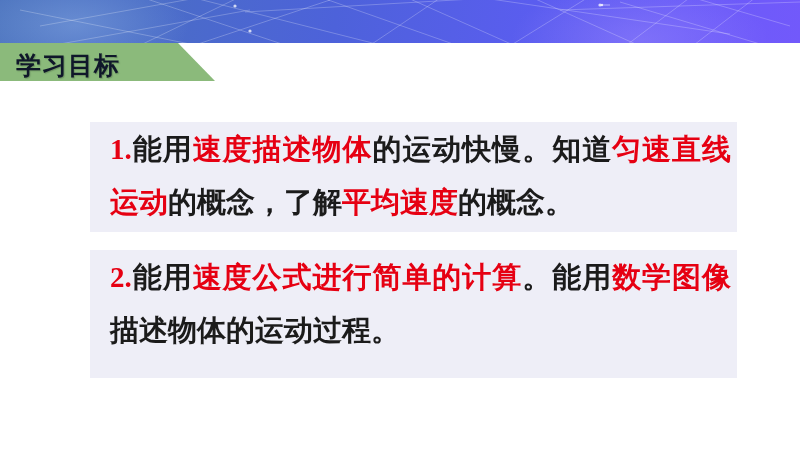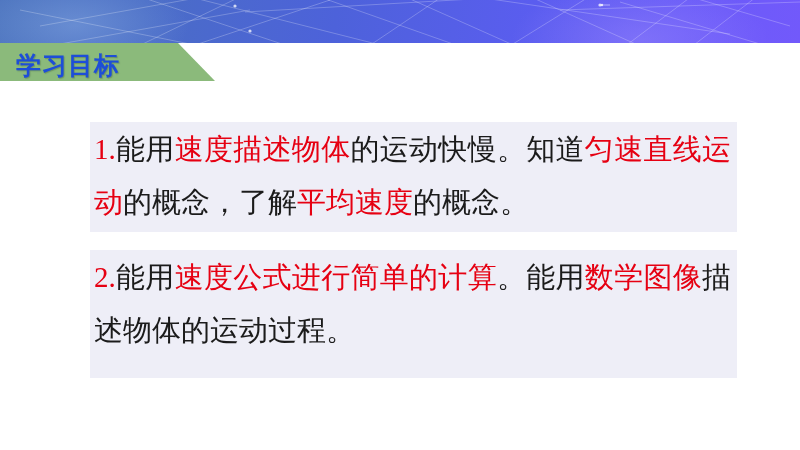--- a/index.html
+++ b/index.html
@@ -66,43 +66,43 @@
     clip-path: polygon(0 0, 178px 0, 215px 38px, 0 38px);
     -webkit-clip-path: polygon(0 0, 178px 0, 215px 38px, 0 38px);
   }
   #section-tab-label {
     position: absolute;
     left: 16px;
     top: 49px;
     font-family: "Liberation Sans", "DejaVu Sans", sans-serif;
     font-size: 25px;
     font-weight: bold;
-    color: #1d4ed8;
+    color: #0f172a;
     letter-spacing: 1px;
     text-shadow: 1px 1px 1px rgba(90,120,80,.55);
     white-space: nowrap;
   }
 
   
   .goal-panel {
     position: absolute;
     left: 90px;
     width: 647px;
     background: #eeeef7;
   }
   #goal-panel-1 { top: 122px; height: 110px; }
   #goal-panel-2 { top: 250px; height: 128px; }
 
   .goal-text {
     font-family: "Liberation Serif", "DejaVu Serif", serif;
     font-size: 29px;
-    font-weight: normal;
+    font-weight: bold;
     line-height: 53px;
     color: #1b1b1b;
-    padding: 1px 6px 0 4px;
+    padding: 1px 6px 0 20px;
     letter-spacing: 0px;
     text-align: justify;
   }
   .hl { color: #e60012; }
   .num {
     color: #e60012;
     font-family: "Liberation Serif", "DejaVu Serif", serif;
   }
 </style>
 </head>

